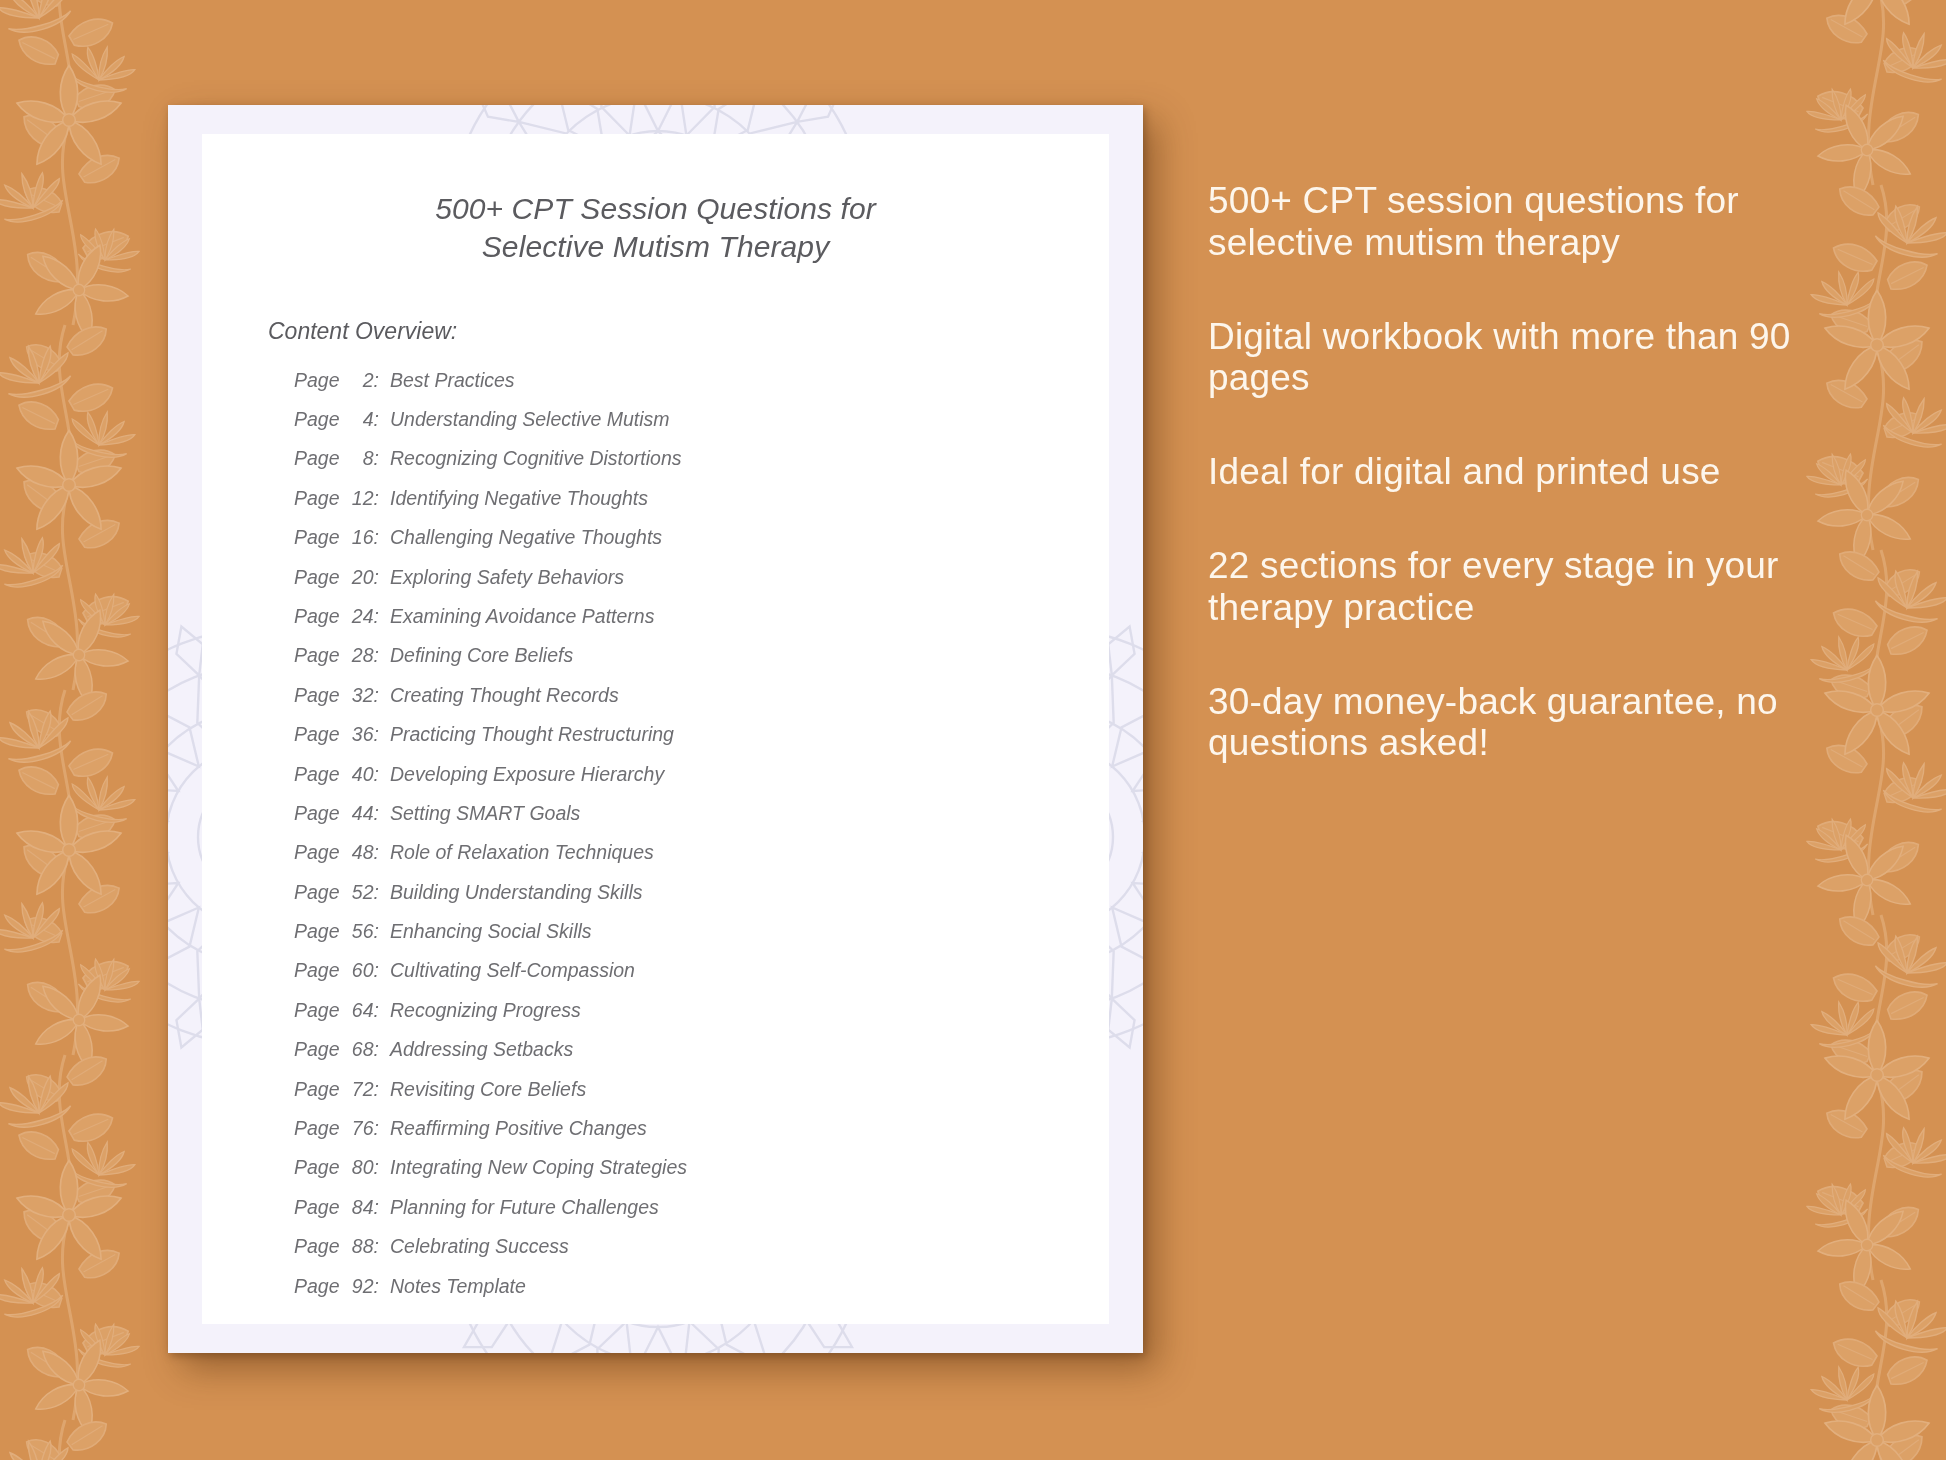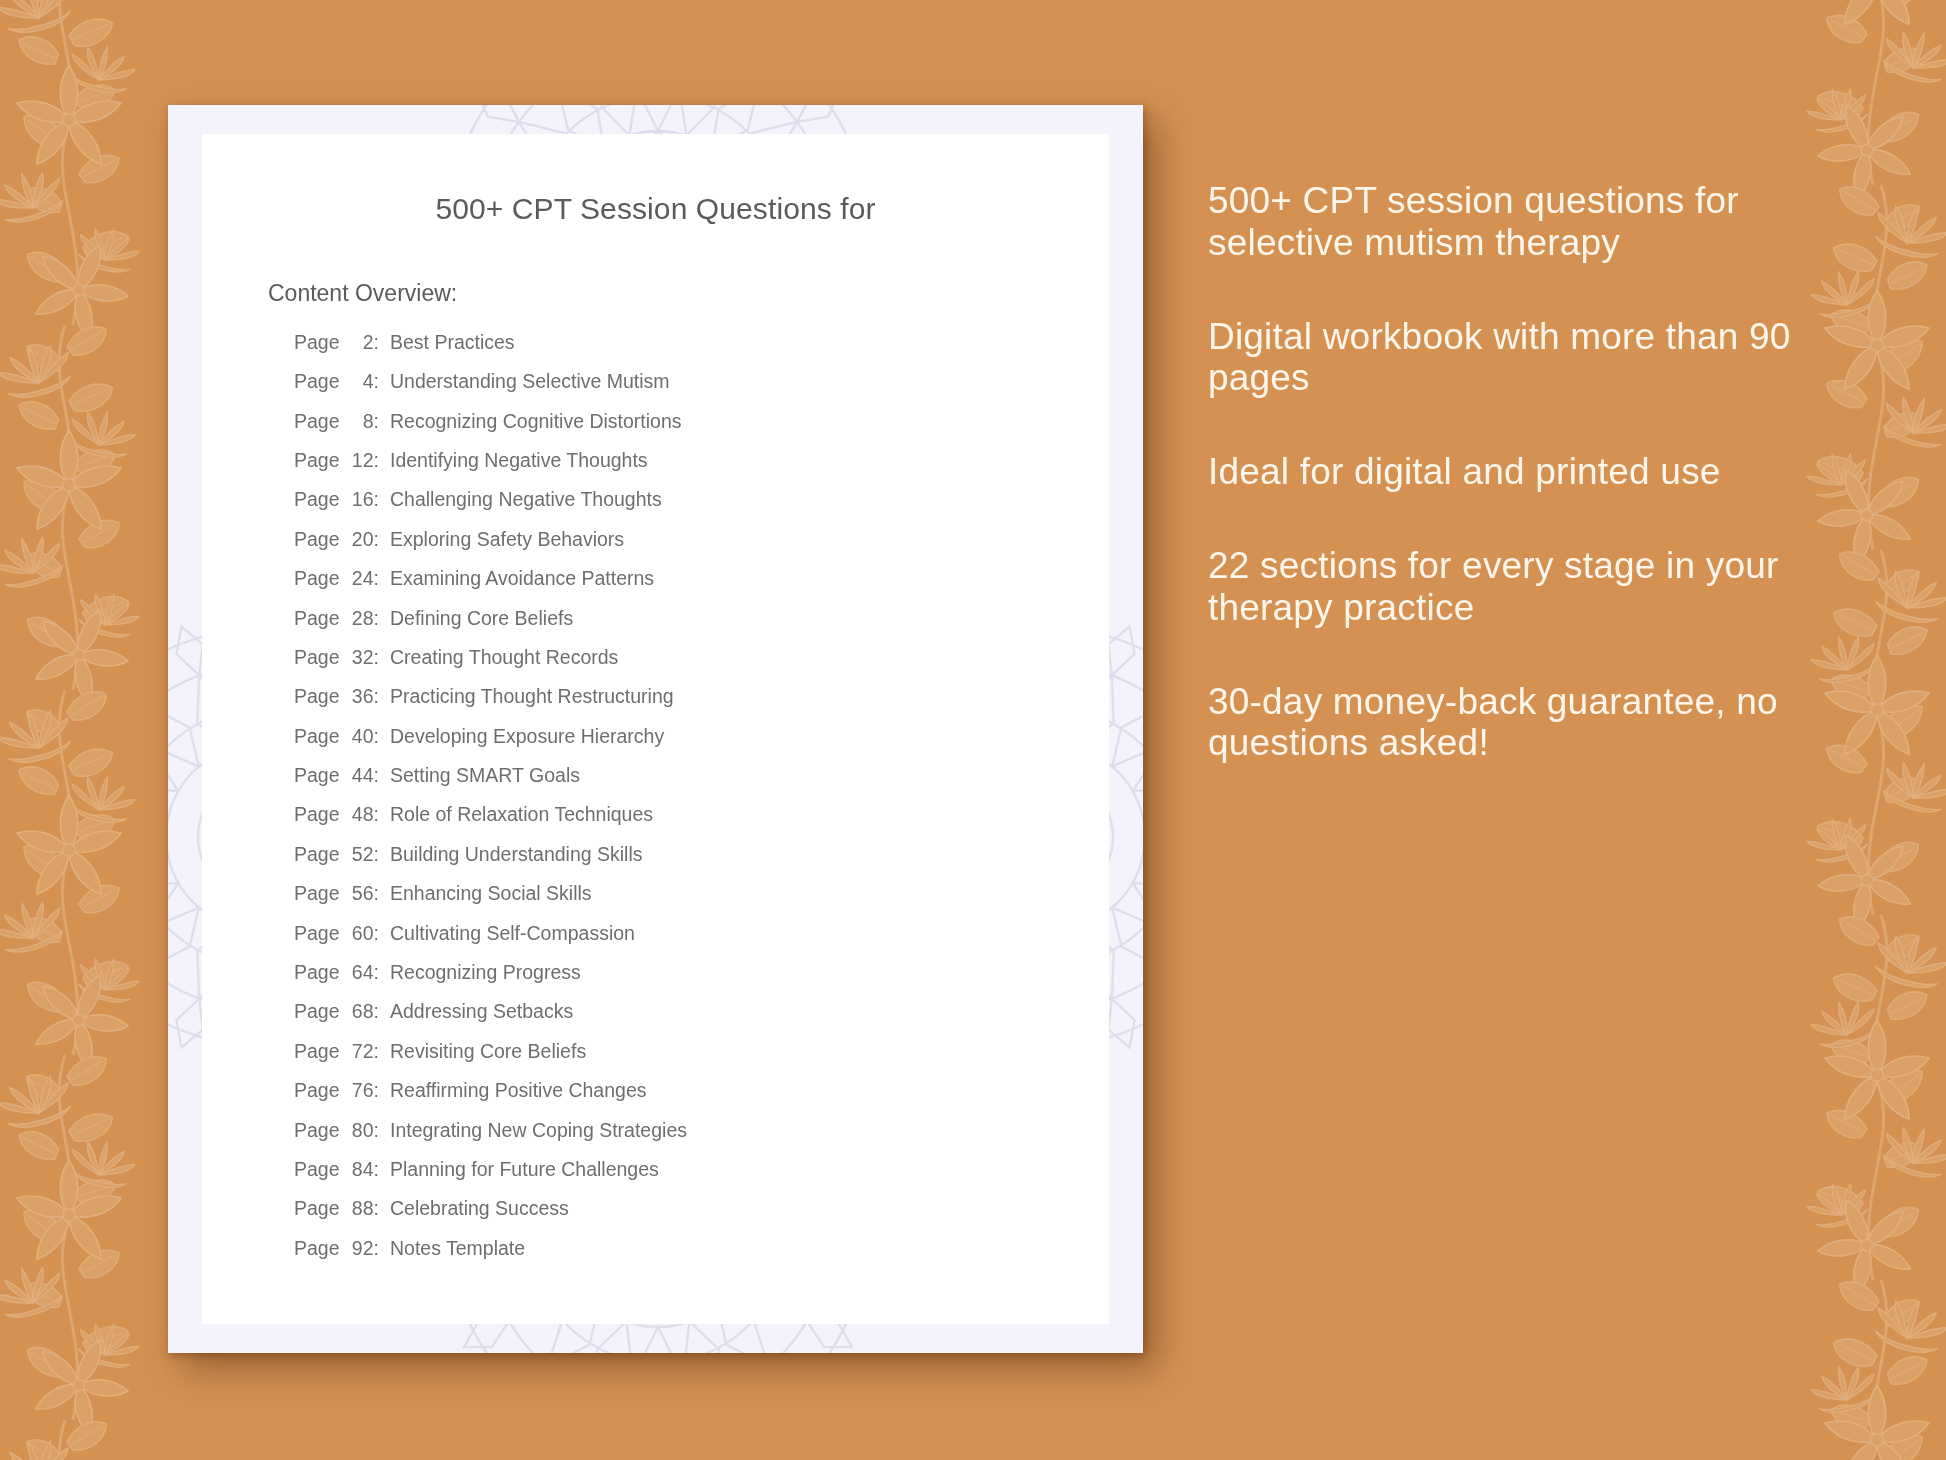--- a/index.html
+++ b/index.html
@@ -37,20 +37,21 @@
   #paper {
     position: absolute;
     left: 168px;
     top: 105px;
     width: 975px;
     height: 1248px;
     background: #f4f2fb;
     box-shadow: 14px 16px 34px rgba(84, 44, 12, 0.45),
                 2px 3px 8px rgba(70, 38, 10, 0.35);
     overflow: hidden;
+    font-style: italic;
   }
   
   .mandala {
     position: absolute;
     opacity: 0.55;
     pointer-events: none;
   }
   .mandala.top  { left: 250px;  top: -122px; }
   .mandala.left { left: -150px; top: 492px; }
   .mandala.right{ right: -150px; top: 492px; }
@@ -536,20 +537,21 @@
             <path d="M0 -46 L 9 -64 L 0 -86 L -9 -64 Z"></path>
             <path d="M0 -86 L 7 -100 L 0 -112 L -7 -100 Z"></path>
           </g>
       </g>
     </svg>
 
     <div id="page">
 
       <h1 id="doc-title">
         <span>500+ CPT Session Questions for</span><br>
+        <span>Selective Mutism Therapy</span>
       </h1>
 
       <p id="content-overview-label">Content Overview:</p>
 
       <ul id="toc">
           <li class="toc-row">
             <span class="toc-page-label">Page</span>
             <span class="toc-page-num">2</span>
             <span class="toc-colon">:</span>
             <span class="toc-title">Best Practices</span>

